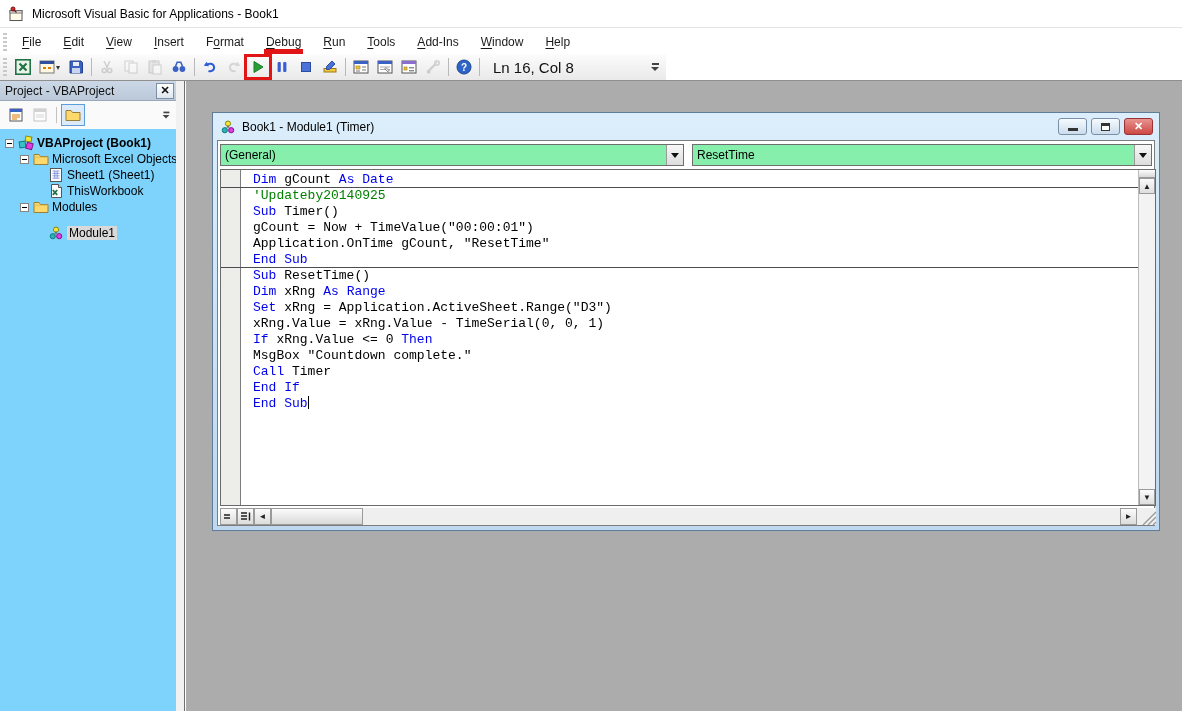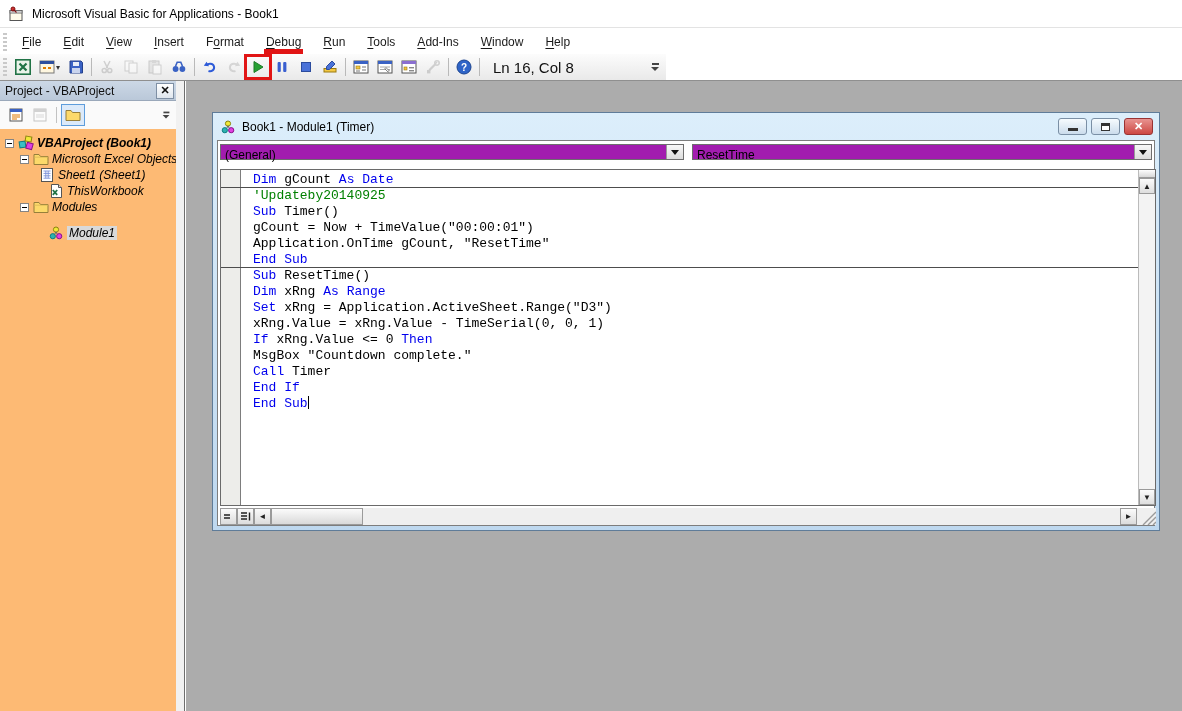--- a/index.html
+++ b/index.html
@@ -33,35 +33,35 @@
   .tb-sep { width:1px; height:18px; background:#b9b9b9; margin:0 3px; }
   .annotation-box { position:absolute; inset:-2px; border:3px solid var(--annot); pointer-events:none; }
   .tb-status { font-size:15px; color:#111; padding:0 10px; white-space:nowrap; }
   .tb-overflow { margin-left:auto; margin-right:4px; width:14px; height:20px; display:flex; flex-direction:column;
                  align-items:center; justify-content:center; }
   .tb-overflow .bar { width:7px; height:2px; background:#444; margin-bottom:2px; }
   .tb-overflow .arr { width:0; height:0; border-left:4px solid transparent; border-right:4px solid transparent;
                       border-top:4px solid #444; }
 
   
-  .project-panel { position:absolute; left:0; top:81px; width:176px; height:630px; background:#fdba74; }
+  .project-panel { position:absolute; left:0; top:81px; width:176px; height:630px; background:#7dd3fc; }
   .pp-header { height:20px; background:linear-gradient(#ccd8e6,#bac8d9); display:flex; align-items:center;
                border-bottom:1px solid #9aa8ba; }
   .pp-title { font-size:12px; color:#111; padding-left:5px; flex:1; }
   .pp-close { width:18px; height:16px; margin-right:2px; background:linear-gradient(#ffffff,#dfe6ee);
               border:1px solid #7e8fa4; display:flex; align-items:center; justify-content:center;
               font-size:11px; font-weight:bold; color:#111; }
   .pp-toolbar { height:28px; display:flex; align-items:center; background:#fafafa; padding-left:4px; }
   .pp-btn { width:24px; height:22px; display:flex; align-items:center; justify-content:center; }
   .pp-btn svg { width:16px; height:16px; }
   .pp-btn.disabled { opacity:.4; filter:grayscale(1); }
   .pp-btn.active { border:1px solid #5e9ddc; background:#dceafa; }
   .pp-sep { width:1px; height:16px; background:#c2c2c2; margin:0 4px; }
   .pp-overflow { margin-left:auto; margin-right:3px; transform:scale(.85); }
-  .tree { padding-top:6px;font-style:italic; }
+  .tree { padding-top:6px; }
   .tree-row { display:flex; align-items:center; height:16px; font-size:12px; color:#000; white-space:nowrap; }
   .expander { width:9px; height:9px; border:1px solid #848484; background:#fff; margin-right:4px;
               display:flex; align-items:center; justify-content:center; flex:0 0 9px; }
   .expander .minus { width:5px; height:1px; background:#000; }
   .tree-icon { width:16px; height:16px; margin-right:3px; flex:0 0 16px; }
   .tree-icon svg { width:16px; height:16px; }
   .tree-label.bold { font-weight:bold; }
   .tree-label.selected { background:#d9d9d9; padding:0 2px; }
 
   .splitter { position:absolute; left:176px; top:81px; width:9px; height:630px; background:#f1f1f1;
@@ -77,21 +77,21 @@
   .vw-buttons { margin-left:auto; margin-right:6px; display:flex; gap:4px; }
   .vw-btn { width:29px; height:17px; border:1px solid #7a8fa5; border-radius:3px;
             background:linear-gradient(#f6fbfe,#cbdcec); display:flex; align-items:center; justify-content:center; }
   .vw-btn.close { background:linear-gradient(#e89390,#cd4843); border-color:#933; color:#fff;
                   font-size:11px; font-weight:bold; }
   .glyph-min { width:10px; height:3px; background:#333; margin-top:6px; }
   .glyph-restore { width:9px; height:8px; border:1px solid #333; border-top:3px solid #333; background:#fff; }
   .vw-client { position:absolute; left:4px; top:27px; width:938px; height:386px; background:#fff;
                border:1px solid #7d7d7d; }
 
-  .combo { position:absolute; top:3px; height:16px; border:1px solid #6e6e6e; background:#a21caf; }
+  .combo { position:absolute; top:3px; height:22px; border:1px solid #6e6e6e; background:#86efac; }
   .combo-obj { left:2px; width:464px; } .combo-proc { left:474px; width:460px; }
   .combo-text { position:absolute; left:4px; top:3px; font-size:12px; color:#000; }
   .combo-btn { position:absolute; right:0; top:0; bottom:0; width:17px;
                background:linear-gradient(#f8f8f8,#dcdcdc); border-left:1px solid #9a9a9a;
                display:flex; align-items:center; justify-content:center; }
   .combo-btn .arr { width:0; height:0; border-left:4px solid transparent; border-right:4px solid transparent;
                     border-top:5px solid #111; }
 
   .code-pane { position:absolute; left:2px; top:28px; width:936px; height:337px; border:1px solid #6a6a6a;
                background:linear-gradient(to right,#ededea 0,#ededea 19px,#7d7d7d 19px,#7d7d7d 20px,#fff 20px);
@@ -336,21 +336,21 @@
         <div class="tree-row" style="padding-left: 20px;">
           <span class="expander">
             <span class="minus"></span>
           </span>
           <span class="tree-icon"><svg viewBox="0 0 16 16">
               <path d="M1 3.5 h5 l1.5 2 h7.5 v8 h-14 z" fill="#fcd96a" stroke="#967f3b"></path>
               <path d="M1 6.2 h14" stroke="#d9b757" stroke-width="0.8"></path>
             </svg></span>
           <span class="tree-label">Microsoft Excel Objects</span>
         </div>
-        <div class="tree-row" style="padding-left: 26px;">
+        <div class="tree-row" style="padding-left: 35px;">
           <span style="width: 13px; flex: 0 0 13px;"></span>
           <span class="tree-icon"><svg viewBox="0 0 16 16">
               <rect x="2.5" y="1.5" width="11" height="13" fill="#fff" stroke="#555"></rect>
               <path d="M4.5 4 h7 M4.5 6.4 h7 M4.5 8.8 h7 M4.5 11.2 h7 M6.8 4 v7.2 M9.2 4 v7.2" stroke="#7a8fd8" stroke-width="0.9"></path>
             </svg></span>
           <span class="tree-label">Sheet1 (Sheet1)</span>
         </div>
         <div class="tree-row" style="padding-left: 35px;">
           <span style="width: 13px; flex: 0 0 13px;"></span>
           <span class="tree-icon"><svg viewBox="0 0 16 16">

